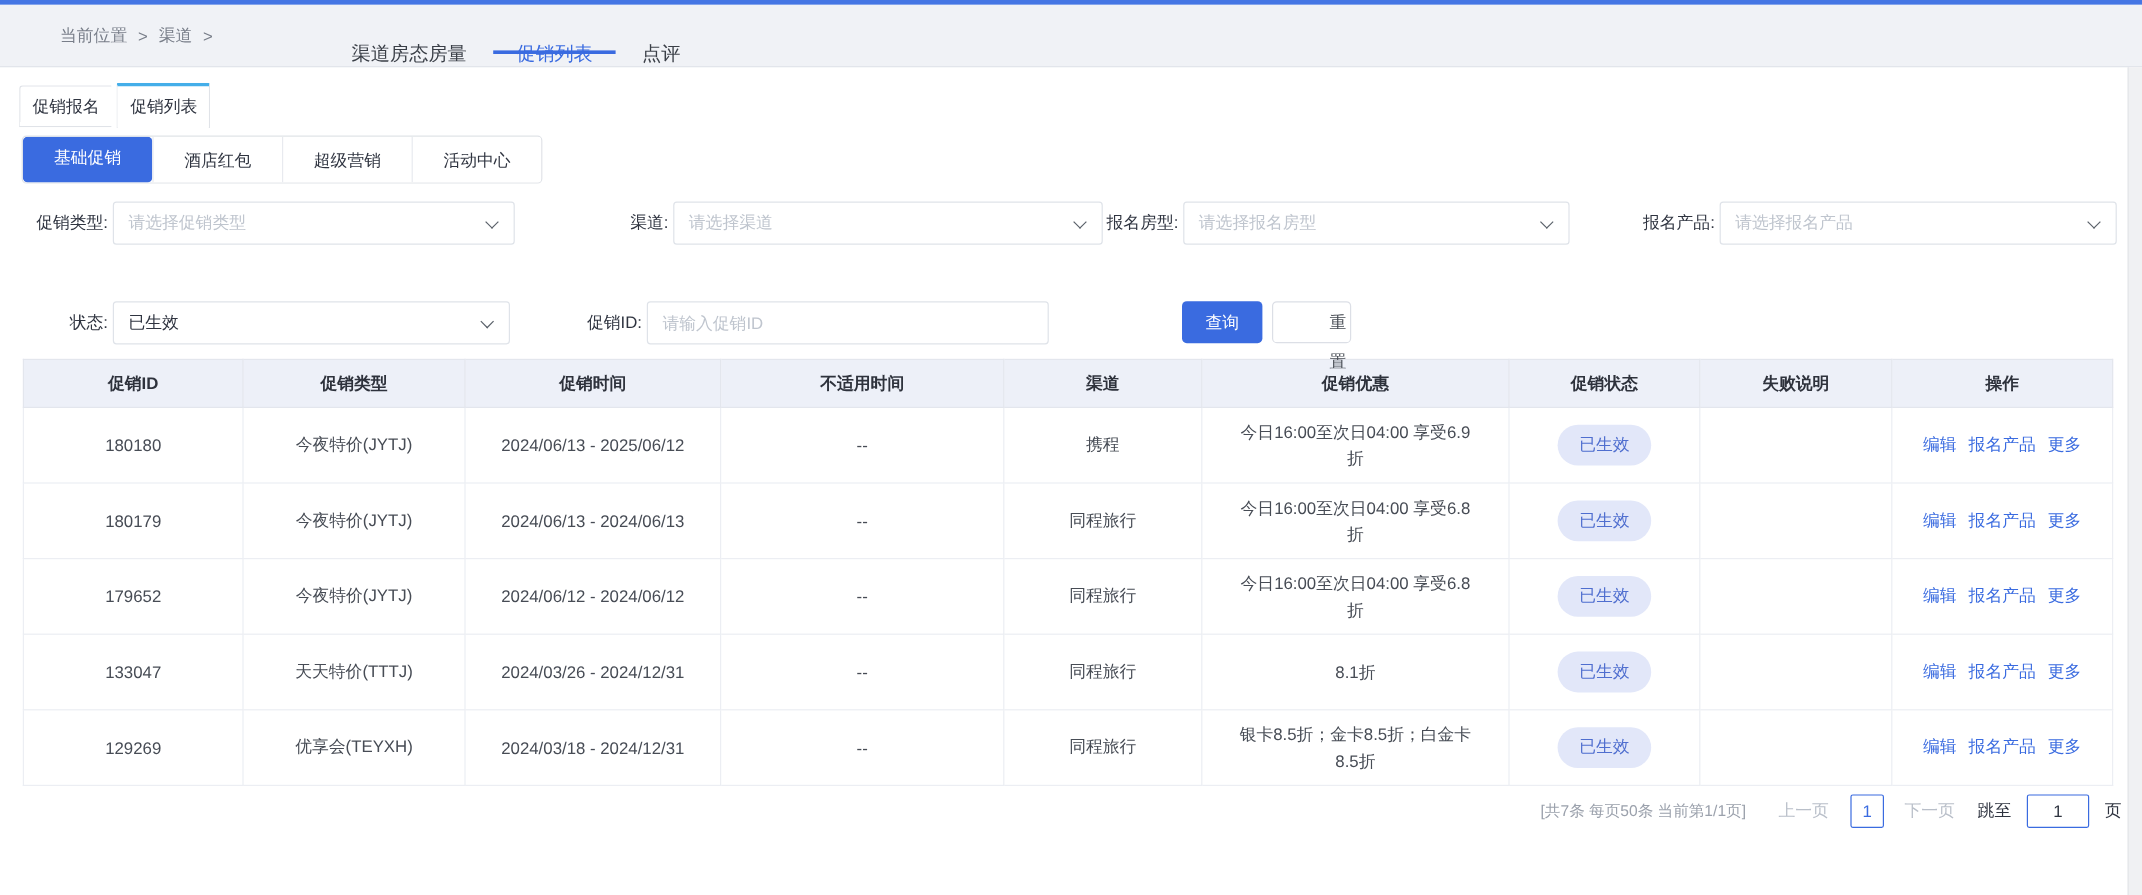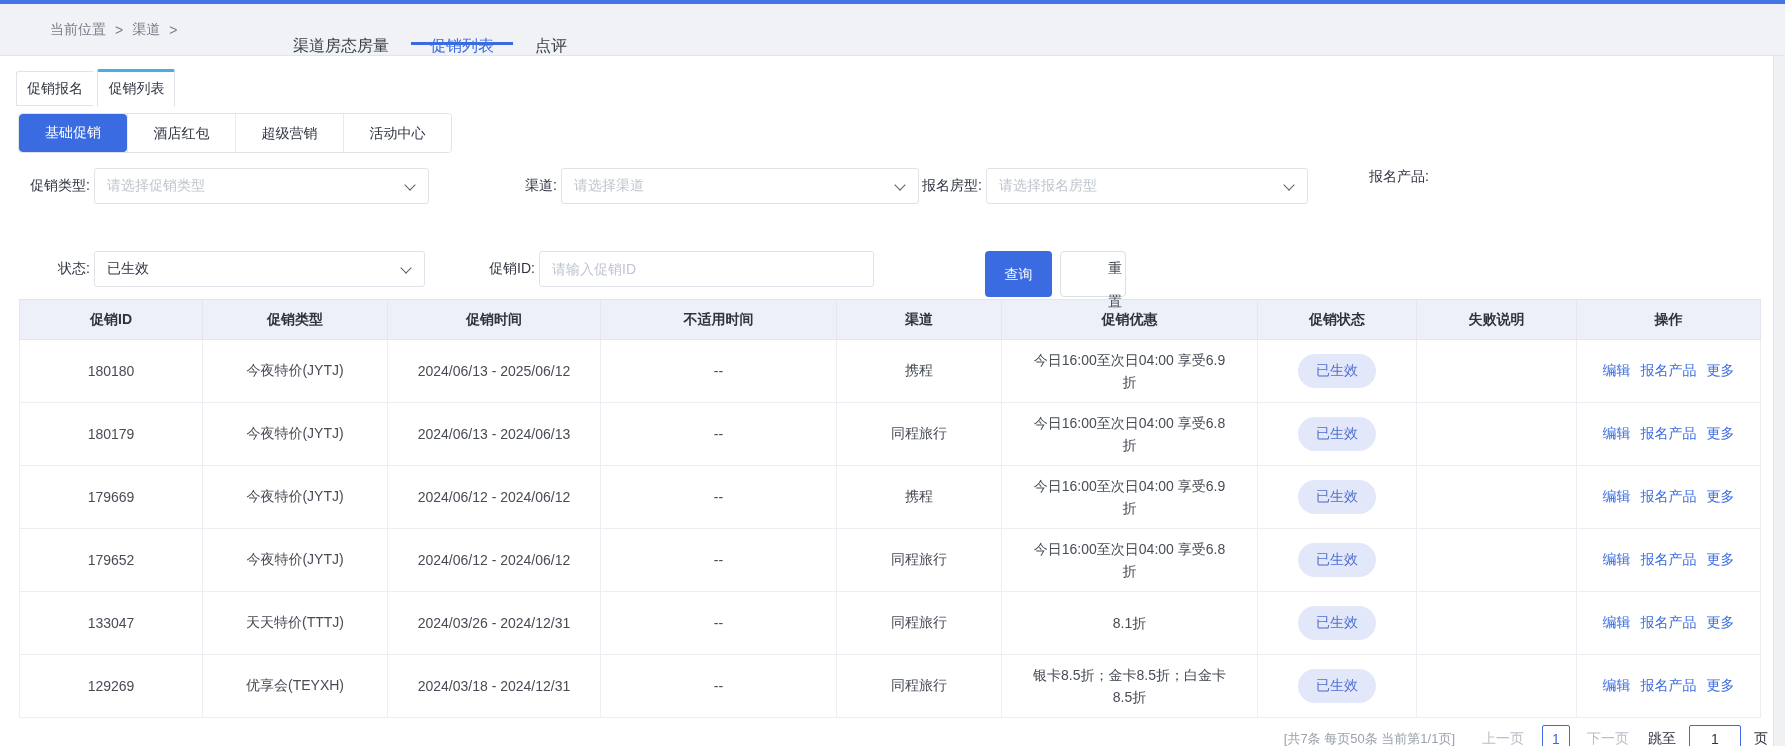--- a/index.html
+++ b/index.html
@@ -53,21 +53,21 @@
     font-size:14px; cursor:pointer; }
   .fselect .ph{ color:#bfc5ce; }
   .fselect .val{ color:#2f3440; }
   .chevron-down{ position:absolute; right:14px; top:12px; width:8px; height:8px;
     border-right:1.6px solid #596069; border-bottom:1.6px solid #596069;
     transform:rotate(45deg); }
   .ftext{ height:36px; background:#fff; border:1px solid #dfe3e9; border-radius:3px;
     padding:0 12px; font-size:14px; color:#2f3440; outline:none;
     font-family:"Liberation Sans","DejaVu Sans",sans-serif; }
   .ftext::placeholder{ color:#bfc5ce; }
-  .btn{ position:absolute; top:0; height:46px; border-radius:4px; font-size:14px;
+  .btn{ position:absolute; top:0; height:35px; border-radius:4px; font-size:14px;
     line-height:35px; cursor:pointer; }
   .btn-primary{ left:985px; width:67px; background:var(--primary); color:#fff; border:none; }
   .btn-plain{ left:1060px; width:66px; background:#fff; color:#454a52;
     border:1px solid #dcdfe6; line-height:33px;padding-left:44px; }
   
   table.grid{ border-collapse:collapse; table-layout:fixed; width:1741px;
     margin:12px 0 0 19px; background:#fff; }
   table.grid th{ background:#edf0f8; height:40px; font-size:14px; font-weight:600;
     color:#2e323c; border:1px solid #e3e6ed; text-align:center; }
   table.grid td{ height:63px; font-size:14px; color:#474c55; text-align:center;
@@ -144,20 +144,24 @@
   </div>
   <div class="fgroup" style="left:905px">
     <span class="flabel" style="width:77px">报名房型:</span>
     <div class="fselect" style="width:322px">
       <span class="ph">请选择报名房型</span>
       <i class="chevron-down"></i>
     </div>
   </div>
   <div class="fgroup" style="left:1352px">
     <span class="flabel" style="width:77px">报名产品:</span>
+    <div class="fselect" style="width:331px">
+      <span class="ph">请选择报名产品</span>
+      <i class="chevron-down"></i>
+    </div>
   </div>
 </div>
 
 <div class="filter-row r2">
   <div class="fgroup" style="left:18px">
     <span class="flabel" style="width:72px">状态:</span>
     <div class="fselect" style="width:331px">
       <span class="val">已生效</span>
       <i class="chevron-down"></i>
     </div>
@@ -221,35 +225,20 @@
       <td class="discount">今日16:00至次日04:00 享受6.8折</td>
       <td>
         <span class="status-pill">已生效</span>
       </td>
       <td></td>
       <td>
         <span class="action-link">编辑</span><span class="action-link">报名产品</span><span class="action-link">更多</span>
       </td>
     </tr>
       <tr>
-      <td>179669</td>
-      <td>今夜特价(JYTJ)</td>
-      <td>2024/06/12 - 2024/06/12</td>
-      <td>--</td>
-      <td>携程</td>
-      <td class="discount">今日16:00至次日04:00 享受6.9折</td>
-      <td>
-        <span class="status-pill">已生效</span>
-      </td>
-      <td></td>
-      <td>
-        <span class="action-link">编辑</span><span class="action-link">报名产品</span><span class="action-link">更多</span>
-      </td>
-    </tr>
-      <tr>
       <td>179652</td>
       <td>今夜特价(JYTJ)</td>
       <td>2024/06/12 - 2024/06/12</td>
       <td>--</td>
       <td>同程旅行</td>
       <td class="discount">今日16:00至次日04:00 享受6.8折</td>
       <td>
         <span class="status-pill">已生效</span>
       </td>
       <td></td>

